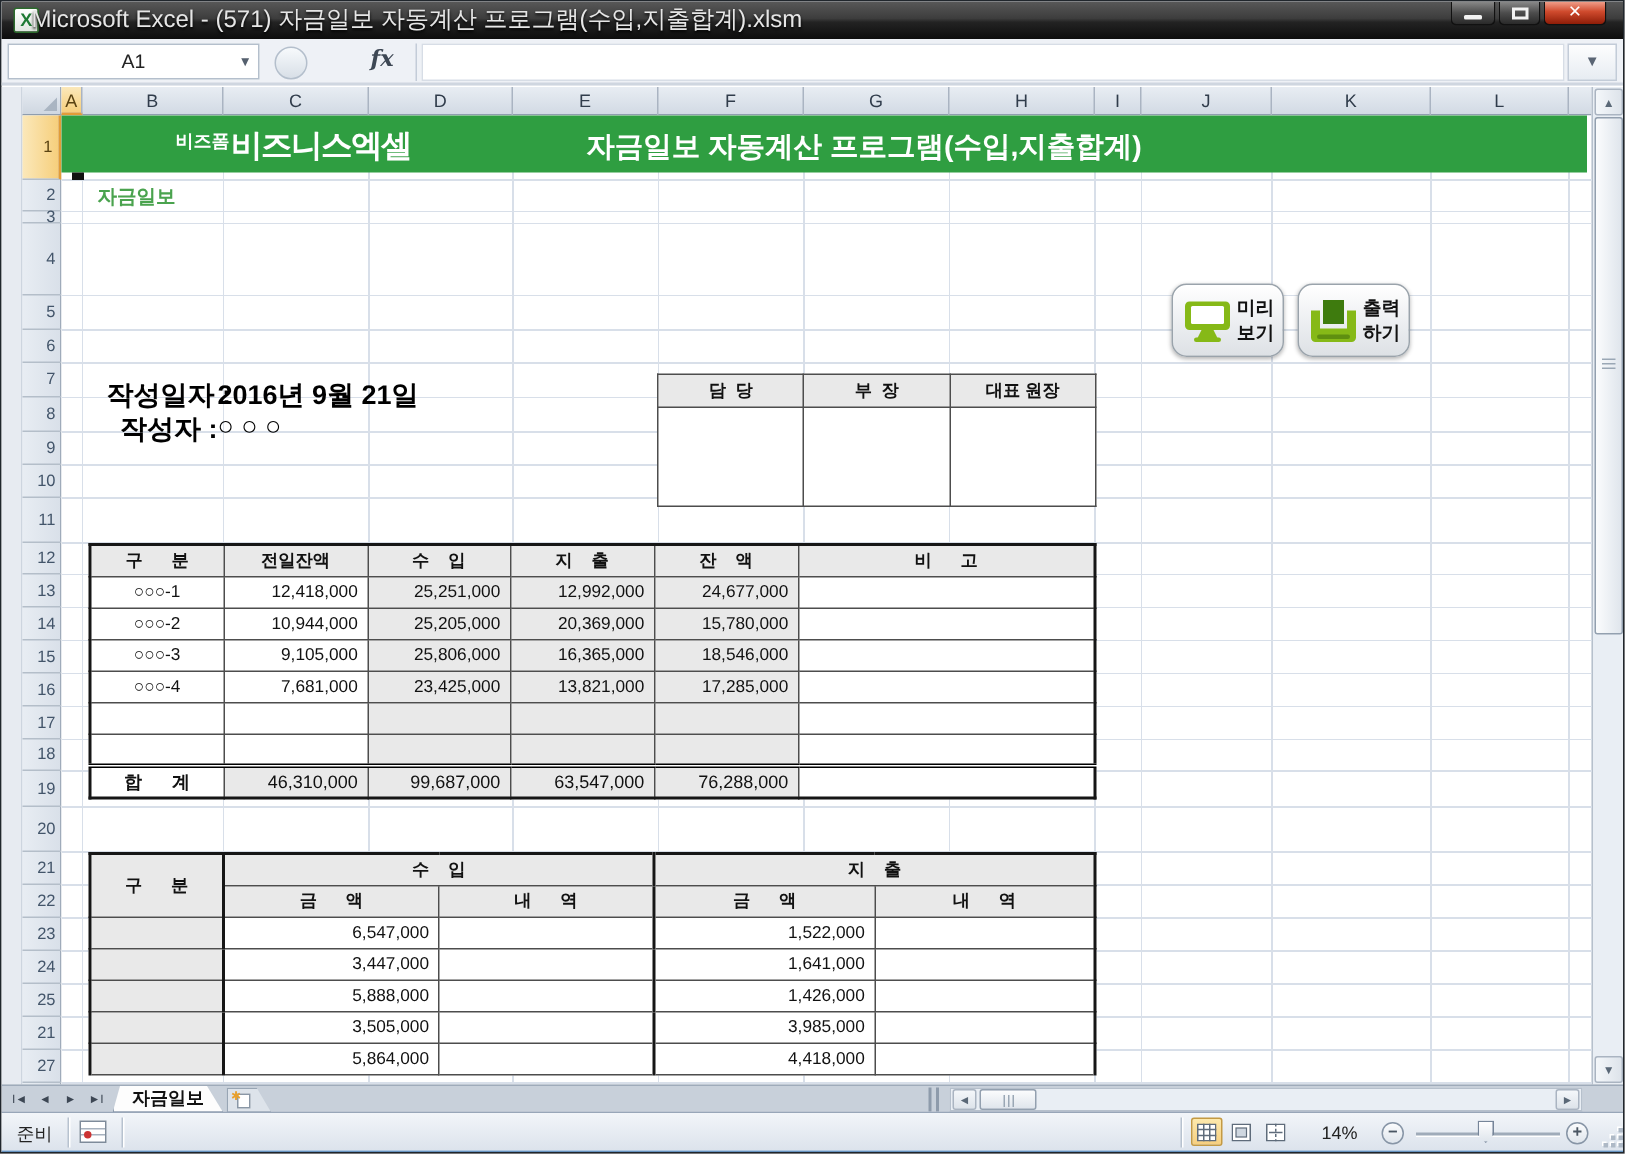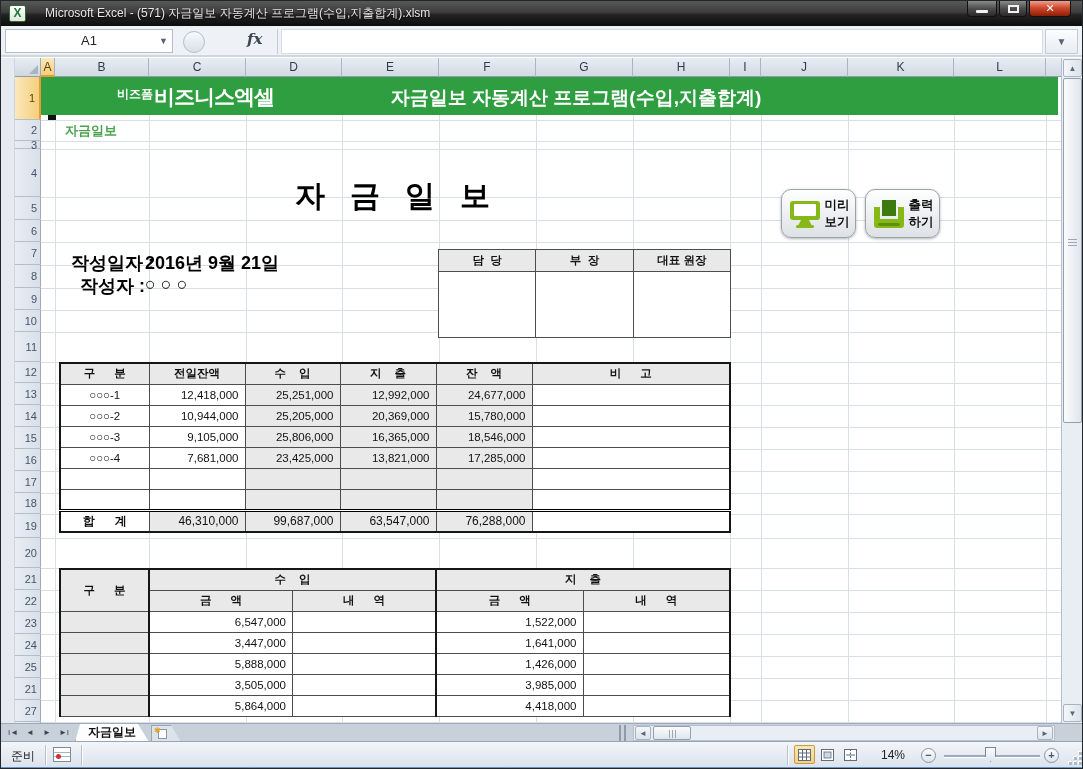--- a/index.html
+++ b/index.html
@@ -4,21 +4,21 @@
 <style>
   * { box-sizing: border-box; margin: 0; padding: 0; }
   html,body { background:#444; }
   body { font-family:"Liberation Sans","DejaVu Sans",sans-serif; }
   .window { position:relative; width:1083px; height:769px; background:#fff; overflow:hidden; border:1px solid #20262c; }
 
   
   .titlebar { position:absolute; left:0; top:0; width:1083px; height:25px;
     background:linear-gradient(180deg,#585858 0%,#3d3d3d 45%,#232323 55%,#0d0d0d 100%); }
   .app-icon { position:absolute; left:8px; top:4px; width:17px; height:17px; background:linear-gradient(180deg,#fff,#dfe6df); border:1px solid #2c6b2c; border-radius:2px; color:#1e7a34; font-weight:bold; font-size:12px; line-height:15px; text-align:center; }
-  .title-text { position:absolute; left:44px; top:0; height:25px; line-height:25px; color:#e6e6e6; font-size:12px; text-shadow:0 1px 2px #000; white-space:nowrap; }
+  .title-text { position:absolute; left:20px; top:0; height:25px; line-height:25px; color:#e6e6e6; font-size:16px; text-shadow:0 1px 2px #000; white-space:nowrap; }
   .winbtn { position:absolute; top:0; height:16px; border:1px solid #111; border-top:none; border-radius:0 0 4px 4px; text-align:center; }
   .btn-min { left:966px; width:30px; background:linear-gradient(180deg,#8a8a8a,#4d4d4d 50%,#2a2a2a); }
   .btn-max { left:998px; width:28px; background:linear-gradient(180deg,#8a8a8a,#4d4d4d 50%,#2a2a2a); }
   .btn-close { left:1028px; width:42px; background:linear-gradient(180deg,#f0a08c,#cf4a2d 45%,#8f1d08); color:#fff; font-size:11px; font-weight:bold; line-height:14px; }
   .glyph-min { display:block; margin:9px auto 0; width:12px; height:3px; background:#f2f2f2; border-radius:1px; }
   .glyph-max { display:block; margin:4px auto 0; width:11px; height:8px; border:2px solid #f2f2f2; }
 
   
   .formulabar { position:absolute; left:0; top:25px; width:1083px; height:31px; background:#eef1f6; border-bottom:2px solid #cfd6e0; }
   .namebox { position:absolute; left:4px; top:3px; width:168px; height:24px; background:#fff; border:1px solid #b4bfcc; font-size:13px; color:#222; text-align:center; line-height:22px; }
@@ -198,21 +198,20 @@
   </svg>
 
   <div class="banner">
     <div class="brand-small">비즈폼</div>
     <div class="brand-large">비즈니스엑셀</div>
     <div class="banner-title">자금일보 자동계산 프로그램(수입,지출합계)</div>
   </div>
   <div class="fill-handle"></div>
   <div class="nav-link">자금일보</div>
 
-  <div class="doc-title">자   금   일   보</div>
 
   <div class="action-btn" style="left:780px">
     <svg width="34" height="30" viewBox="0 0 34 30">
       <rect x="2" y="2" width="30" height="19" rx="3" fill="#86b917"></rect>
       <rect x="6" y="5" width="22" height="12" rx="1" fill="#fff"></rect>
       <path d="M13 21 L21 21 L24 27 L10 27 Z" fill="#86b917"></path>
       <rect x="8" y="26" width="18" height="3" rx="1.5" fill="#86b917"></rect>
     </svg>
     <span class="lbl">미리
 보기</span>

